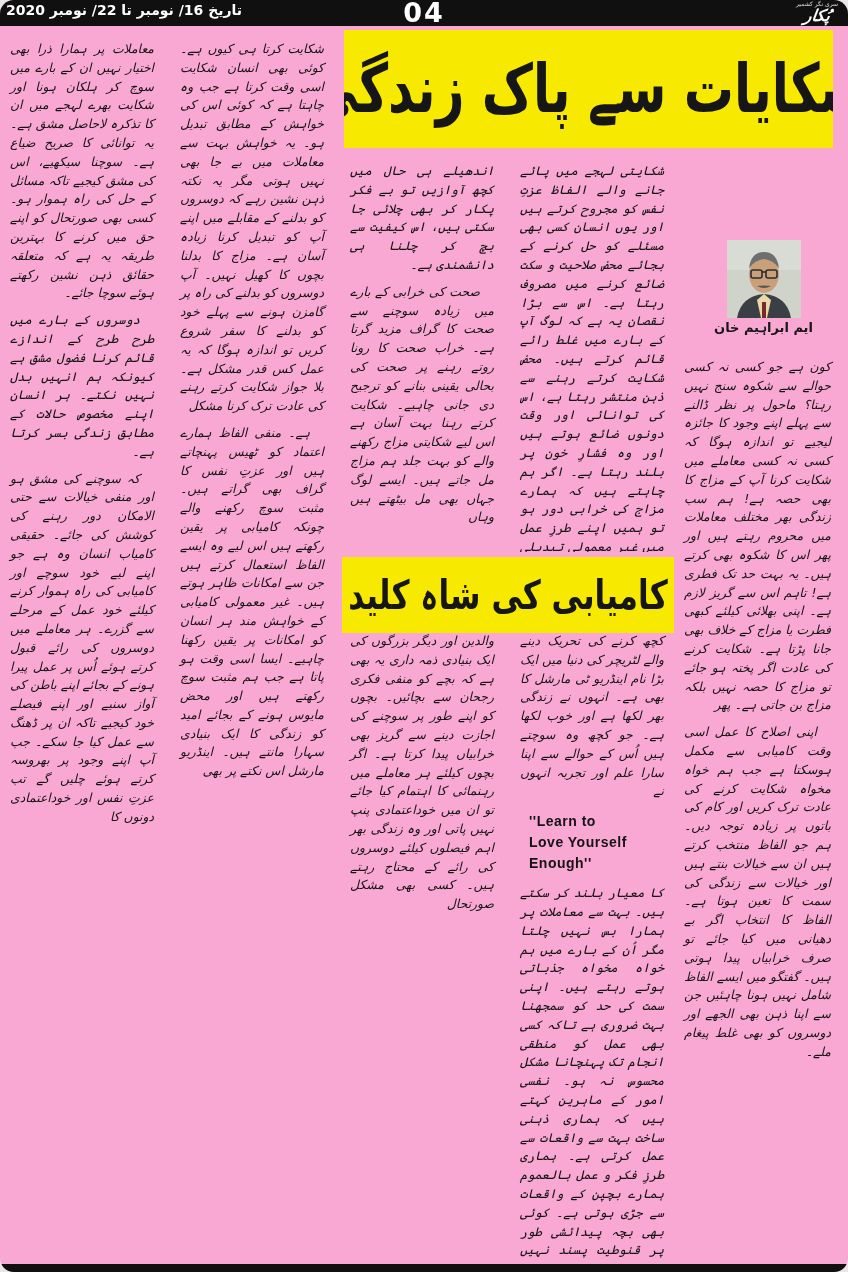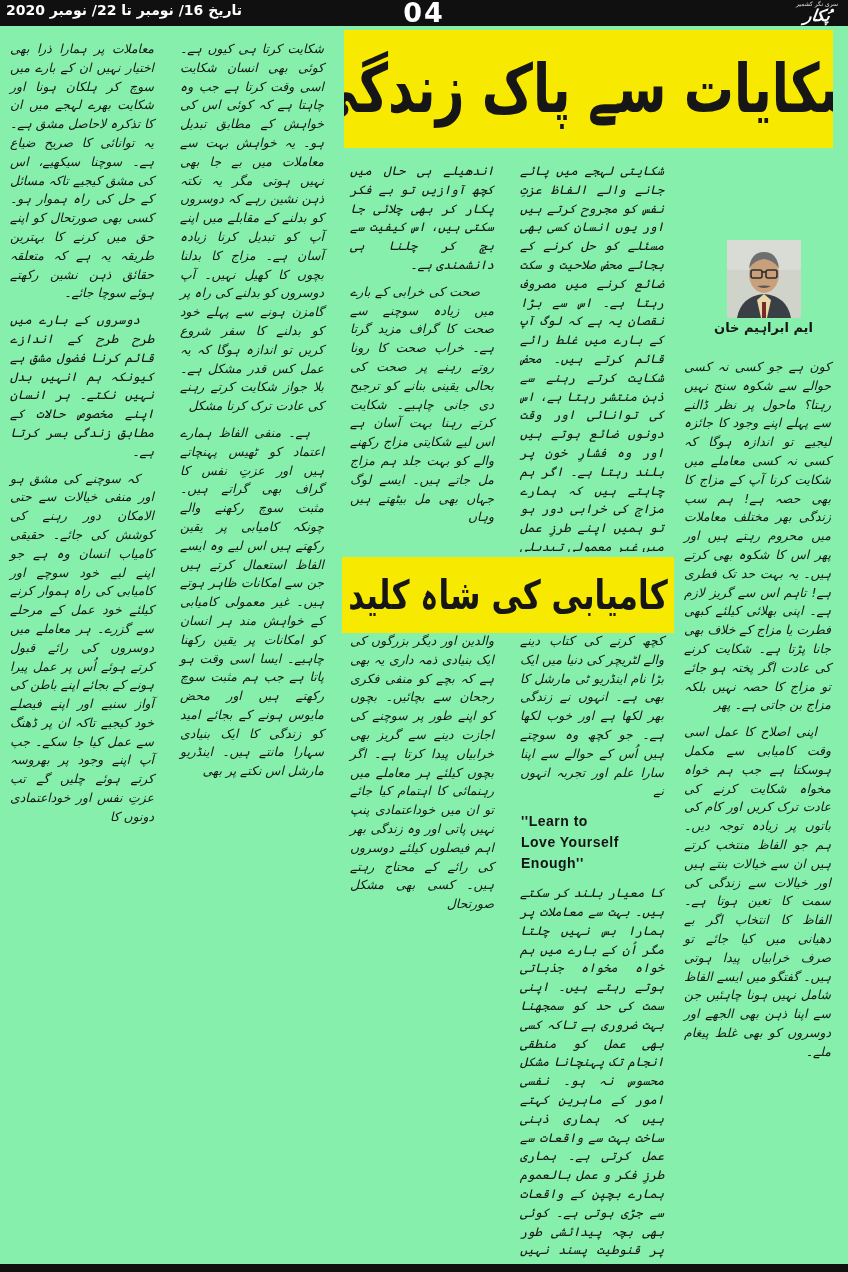--- a/index.html
+++ b/index.html
@@ -1,17 +1,17 @@
 <!DOCTYPE html>
 <html lang="ur"><head>
 <meta charset="utf-8">
 <style>
   html,body{margin:0;padding:0;background:#e8e8e8;}
-  .page{position:relative;width:848px;height:1272px;background:#86efac;overflow:hidden;
-        font-family:"DejaVu Sans",sans-serif;color:#161616;margin:0 auto;}
+  .page{position:relative;width:848px;height:1272px;background:#f9a8d4;overflow:hidden;
+        font-family:"DejaVu Sans",sans-serif;color:#161616;margin:0 auto;border-radius:14px;}
   
   .topbar{position:absolute;left:0;top:0;width:848px;height:26px;background:#101010;}
   .dateline{position:absolute;left:6px;top:2px;color:#fff;font-weight:bold;font-size:14px;
             direction:rtl;white-space:nowrap;letter-spacing:0.2px;}
   .pagenum{position:absolute;left:50%;top:-3px;transform:translateX(-50%);color:#fff;
            font-weight:800;font-size:27px;letter-spacing:2px;font-family:"DejaVu Sans",sans-serif;}
   .masthead{position:absolute;right:10px;top:0;height:26px;color:#fff;text-align:center;direction:rtl;}
   .masthead .tagline{font-size:6px;line-height:7px;opacity:.85;}
   .masthead .mname{font-size:16px;line-height:17px;font-weight:bold;font-style:italic;transform:skewX(-8deg);}
   
@@ -27,21 +27,21 @@
   .col p + p{text-indent:14px;}
   #col1{left:2px;  top:32px; width:160px;height:1228px;}
   #col2{left:172px;top:32px; width:160px;height:1228px;}
   #col3a{left:342px;top:154px;width:160px;height:398px;}
   #col4a{left:512px;top:154px;width:160px;height:398px;}
   #col3b{left:342px;top:624px;width:160px;height:636px;}
   #col4b{left:512px;top:624px;width:160px;height:636px;display:flex;flex-direction:column;}
   #col4b .fillrest{flex:1 1 auto;overflow:hidden;}
   #col5{left:676px;top:350px;width:163px;height:910px;}
   .en-block{direction:ltr;font-family:"Liberation Sans",sans-serif;font-weight:bold;
-            font-size:14px;line-height:21px;text-align:left;letter-spacing:.5px;margin:2px 9px;}
+            font-size:14px;line-height:21px;text-align:left;letter-spacing:.5px;margin:2px 17px;}
   
   .photo{position:absolute;left:727px;top:240px;width:74px;height:78px;overflow:hidden;}
   .author-name{position:absolute;left:682px;top:320px;width:163px;text-align:center;
                font-weight:bold;font-size:13px;direction:rtl;}
   
   .bottombar{position:absolute;left:0;top:1264px;width:848px;height:8px;background:#101010;}
 </style>
 </head>
 <body>
 
@@ -95,21 +95,21 @@
       <p>صحت کی خرابی کے بارے میں زیادہ سوچنے سے صحت کا گراف مزید گرتا ہے۔ خراب صحت کا رونا روتے رہنے پر صحت کی بحالی یقینی بنانے کو ترجیح دی جانی چاہیے۔ شکایت کرتے رہنا بہت آسان ہے اس لیے شکایتی مزاج رکھنے والے کو بہت جلد ہم مزاج مل جاتے ہیں۔ ایسے لوگ جہاں بھی مل بیٹھتے ہیں وہاں</p>
     </div>
   <div class="col" id="col4a">
       <p>شکایتی لہجے میں پائے جانے والے الفاظ عزتِ نفس کو مجروح کرتے ہیں اور یوں انسان کسی بھی مسئلے کو حل کرنے کے بجائے محض صلاحیت و سکت ضائع کرنے میں مصروف رہتا ہے۔ اس سے بڑا نقصان یہ ہے کہ لوگ آپ کے بارے میں غلط رائے قائم کرتے ہیں۔ محض شکایت کرتے رہنے سے ذہن منتشر رہتا ہے، اس کی توانائی اور وقت دونوں ضائع ہوتے ہیں اور وہ فشارِ خون پر بلند رہتا ہے۔ اگر ہم چاہتے ہیں کہ ہمارے مزاج کی خرابی دور ہو تو ہمیں اپنے طرزِ عمل میں غیر معمولی تبدیلی کا اختیار کرنا ہوگا۔</p>
     </div>
   <div class="col" id="col3b">
       <p>والدین اور دیگر بزرگوں کی ایک بنیادی ذمہ داری یہ بھی ہے کہ بچے کو منفی فکری رجحان سے بچائیں۔ بچوں کو اپنے طور پر سوچنے کی اجازت دینے سے گریز بھی خرابیاں پیدا کرتا ہے۔ اگر بچوں کیلئے ہر معاملے میں رہنمائی کا اہتمام کیا جائے تو ان میں خوداعتمادی پنپ نہیں پاتی اور وہ زندگی بھر اہم فیصلوں کیلئے دوسروں کی رائے کے محتاج رہتے ہیں۔ کسی بھی مشکل صورتحال</p>
     </div>
 
   <div class="col" id="col4b">
-    <p>کچھ کرنے کی کتاب دینے والے لٹریچر کی دنیا میں ایک بڑا نام اینڈریو ٹی مارشل کا بھی ہے۔ انہوں نے زندگی بھر لکھا ہے اور خوب لکھا ہے۔ جو کچھ وہ سوچتے ہیں اُس کے حوالے سے اپنا سارا علم اور تجربہ انہوں نے</p>
+    <p>کچھ کرنے کی تحریک دینے والے لٹریچر کی دنیا میں ایک بڑا نام اینڈریو ٹی مارشل کا بھی ہے۔ انہوں نے زندگی بھر لکھا ہے اور خوب لکھا ہے۔ جو کچھ وہ سوچتے ہیں اُس کے حوالے سے اپنا سارا علم اور تجربہ انہوں نے</p>
     <div class="en-block">
       <div>''Learn to</div>
       <div>Love Yourself Enough''</div>
     </div>
     <div class="fillrest">
         <p>کا معیار بلند کر سکتے ہیں۔ بہت سے معاملات پر ہمارا بس نہیں چلتا مگر اُن کے بارے میں ہم خواہ مخواہ جذباتی ہوتے رہتے ہیں۔ اپنی سمت کی حد کو سمجھنا بہت ضروری ہے تاکہ کسی بھی عمل کو منطقی انجام تک پہنچانا مشکل محسوس نہ ہو۔ نفسی امور کے ماہرین کہتے ہیں کہ ہماری ذہنی ساخت بہت سے واقعات سے عمل کرتی ہے۔ ہماری طرزِ فکر و عمل بالعموم ہمارے بچپن کے واقعات سے جڑی ہوتی ہے۔ کوئی بھی بچہ پیدائشی طور پر قنوطیت پسند نہیں ہوتا۔ اس کی سوچ کو منفی بنانے میں حالات مرکزی کردار ادا کرتے ہیں۔</p>
       </div>
   </div>
 
   <div class="col" id="col5">

